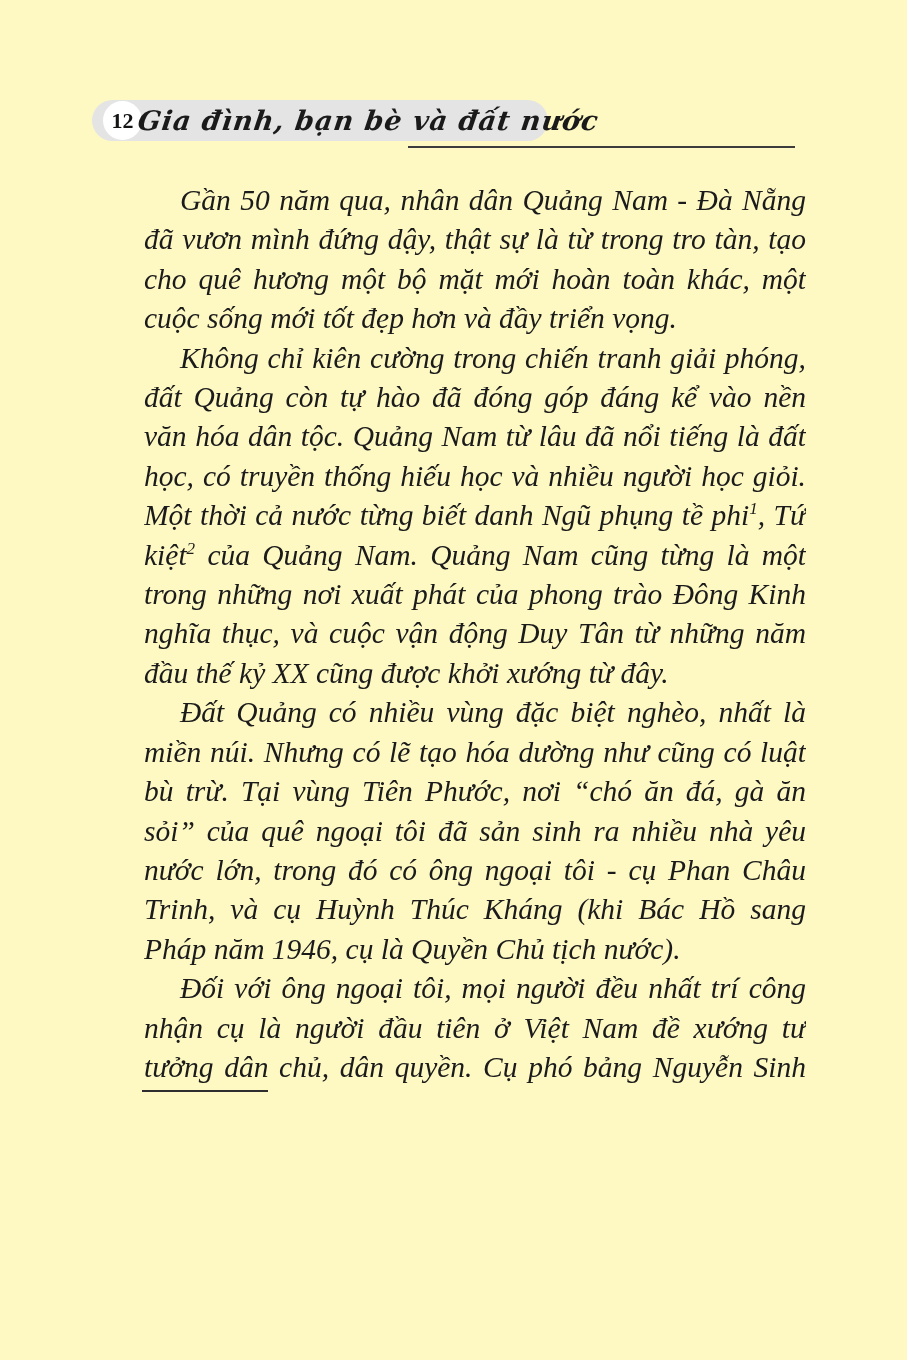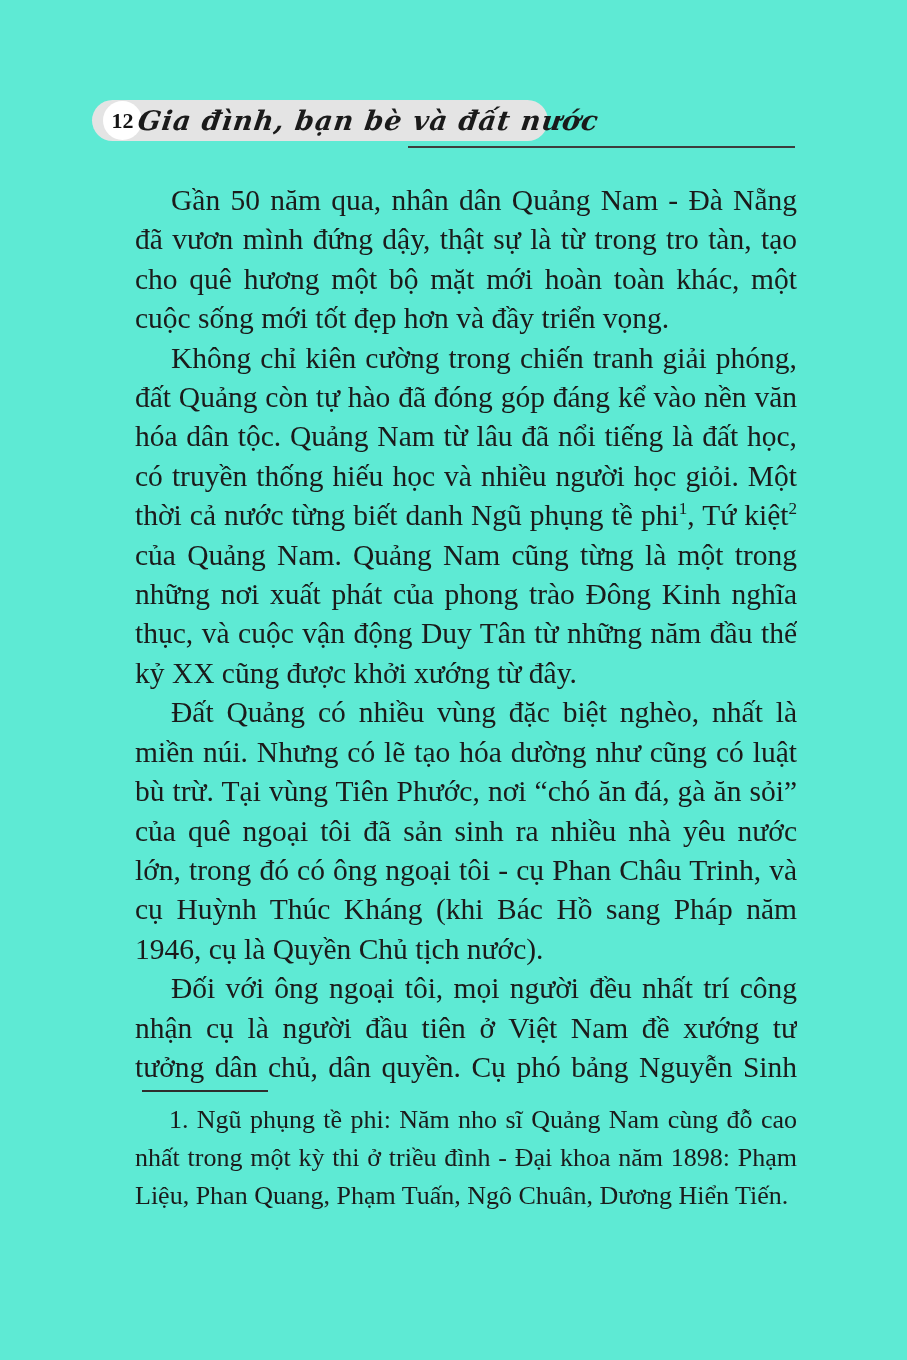--- a/index.html
+++ b/index.html
@@ -1,19 +1,19 @@
 <!DOCTYPE html>
 <html lang="vi"><head>
 <meta charset="utf-8">
 <style>
   html,body { margin:0; padding:0; }
   .page {
     position:relative;
     width:907px; height:1360px;
-    background:#5eead4;
+    background:#fef9c3;
     overflow:hidden;
     font-family:"Liberation Serif", serif;
     color:#1b1b1b;
   }
 
   
   .header-pill {
     position:absolute; left:92px; top:100px;
     width:456px; height:41px;
     background:#e4e4e4;
@@ -37,24 +37,25 @@
     color:#1a1a1a;
     white-space:nowrap;
   }
   .header-underline {
     position:absolute; left:408px; top:146px;
     width:387px; height:2px; background:#3d3d3d;
   }
 
   
   .body-text {
-    position:absolute; left:135px; top:181px;
+    position:absolute; left:144px; top:181px;
     width:662px; height:902px; overflow:hidden;
     font-size:29.5px; line-height:39.4px;
     text-align:justify;
+    font-style:italic;
   }
   .body-text p { margin:0; text-indent:36px; }
   .body-text sup {
     font-size:0.58em; line-height:0; vertical-align:super;
   }
 
   
   .fn-separator {
     position:absolute; left:142px; top:1090px;
     width:126px; height:2px; background:#2e2e2e;
@@ -82,16 +83,15 @@
 
   <div class="body-text">
     <p>Gần 50 năm qua, nhân dân Quảng Nam - Đà Nẵng đã vươn mình đứng dậy, thật sự là từ trong tro tàn, tạo cho quê hương một bộ mặt mới hoàn toàn khác, một cuộc sống mới tốt đẹp hơn và đầy triển vọng.</p>
     <p><span>Không chỉ kiên cường trong chiến tranh giải phóng, đất Quảng còn tự hào đã đóng góp đáng kể vào nền văn hóa dân tộc. Quảng Nam từ lâu đã nổi tiếng là đất học, có truyền thống hiếu học và nhiều người học giỏi. Một thời cả nước từng biết danh Ngũ phụng tề phi</span><sup>1</sup><span>, Tứ kiệt</span><sup>2</sup><span> của Quảng Nam. Quảng Nam cũng từng là một trong những nơi xuất phát của phong trào Đông Kinh nghĩa thục, và cuộc vận động Duy Tân từ những năm đầu thế kỷ XX cũng được khởi xướng từ đây.</span></p>
     <p>Đất Quảng có nhiều vùng đặc biệt nghèo, nhất là miền núi. Nhưng có lẽ tạo hóa dường như cũng có luật bù trừ. Tại vùng Tiên Phước, nơi “chó ăn đá, gà ăn sỏi” của quê ngoại tôi đã sản sinh ra nhiều nhà yêu nước lớn, trong đó có ông ngoại tôi - cụ Phan Châu Trinh, và cụ Huỳnh Thúc Kháng (khi Bác Hồ sang Pháp năm 1946, cụ là Quyền Chủ tịch nước).</p>
     <p>Đối với ông ngoại tôi, mọi người đều nhất trí công nhận cụ là người đầu tiên ở Việt Nam đề xướng tư tưởng dân chủ, dân quyền. Cụ phó bảng Nguyễn Sinh Sắc, thân sinh Chủ tịch Hồ Chí Minh, đã đánh giá Phan Châu Trinh, người bạn đồng khoa với mình, là “Nam quốc dân quyền tiên tổ chức” (người tổ chức</p>
   </div>
 
   <div class="fn-separator"></div>
   <div class="footnotes">
-    <p>1. Ngũ phụng tề phi: Năm nho sĩ Quảng Nam cùng đỗ cao nhất trong một kỳ thi ở triều đình - Đại khoa năm 1898: Phạm Liệu, Phan Quang, Phạm Tuấn, Ngô Chuân, Dương Hiển Tiến.</p>
   </div>
 
 </div>
 
 </body></html>

